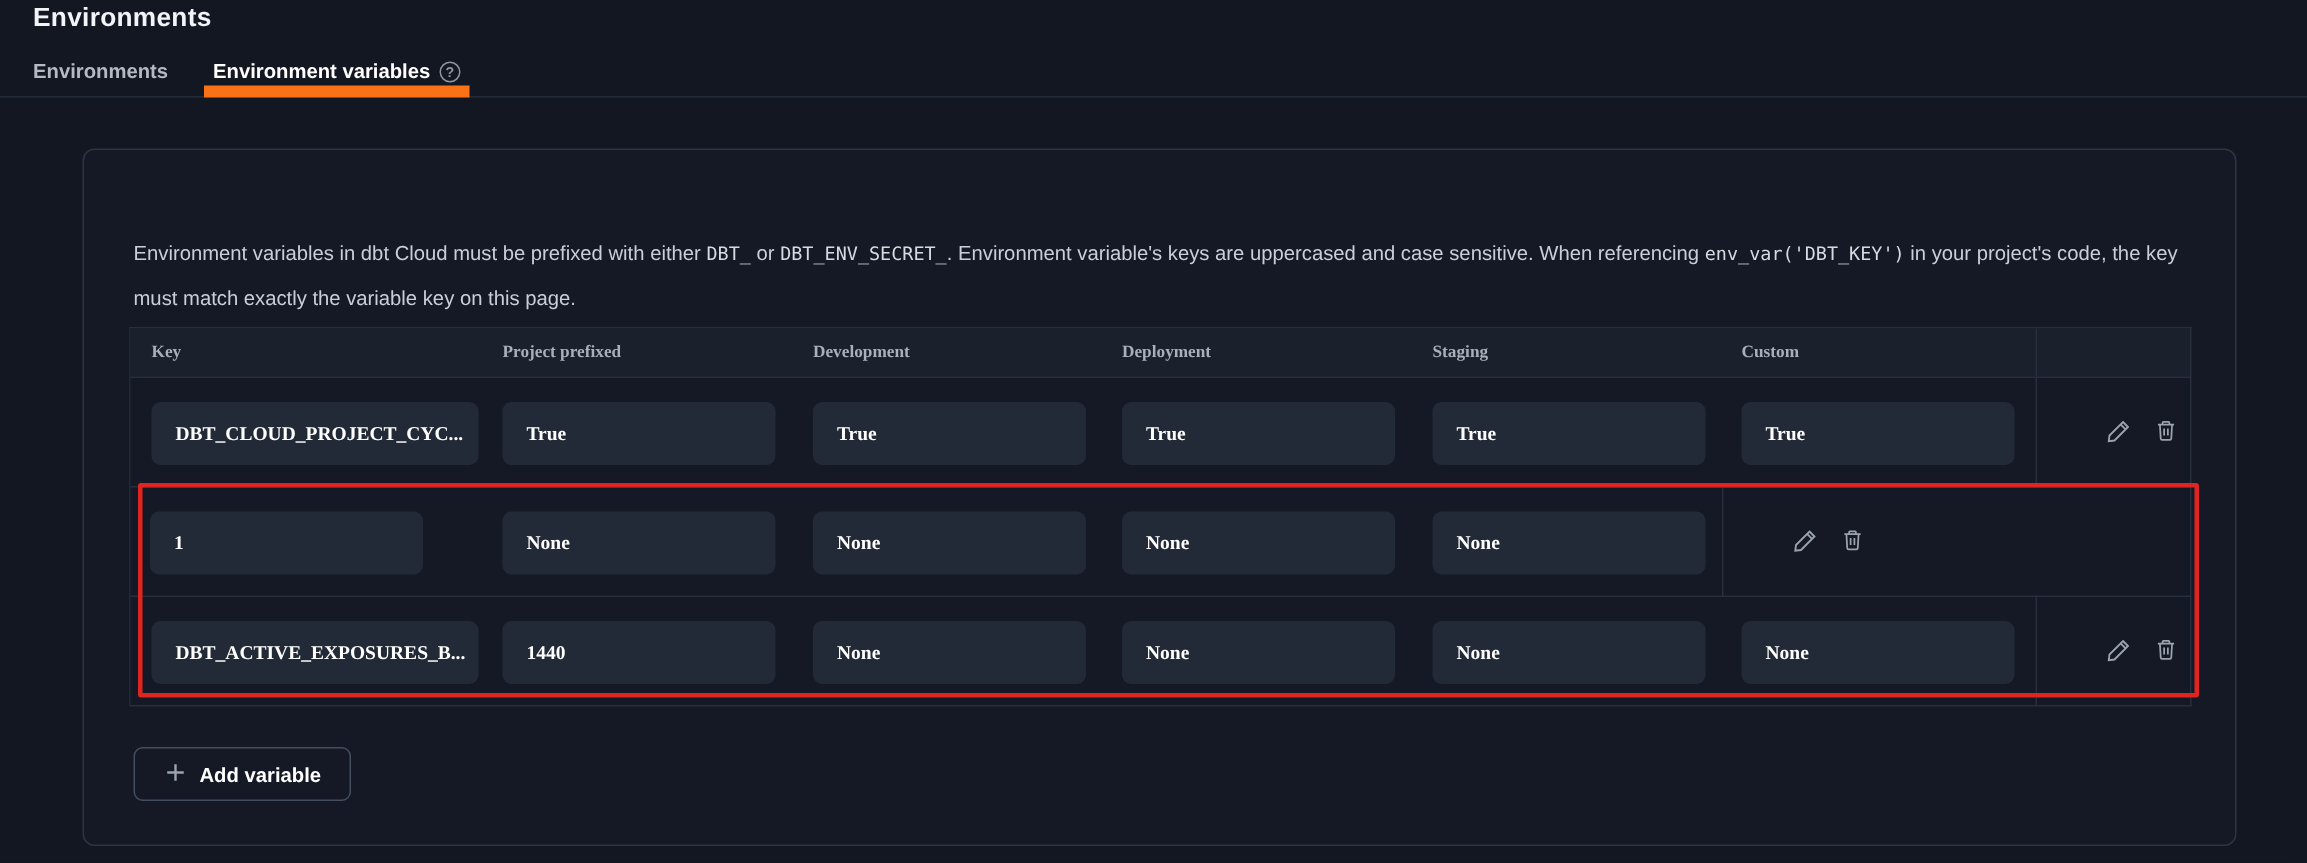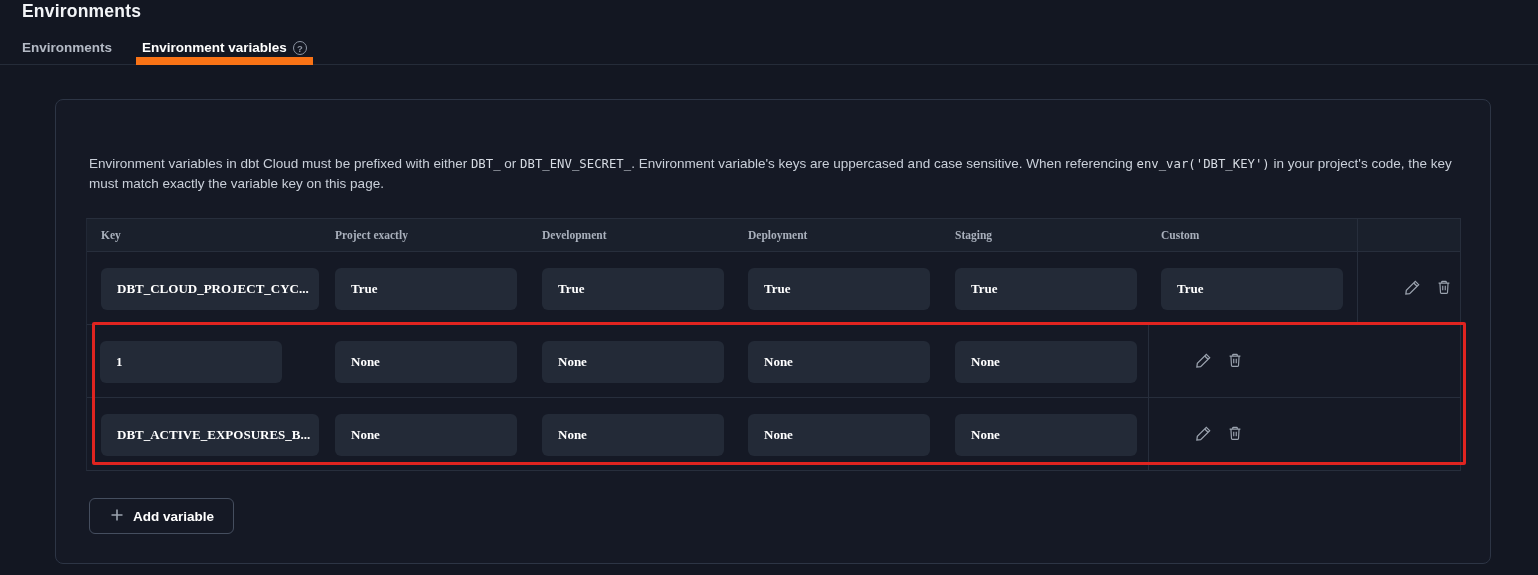--- a/index.html
+++ b/index.html
@@ -50,21 +50,21 @@
   .card {
     position: absolute; left: 55px; top: 99px;
     width: 1436px; height: 465px;
     background: #151925;
     border: 1px solid #2d3545;
     border-radius: 8px;
   }
   
   .description {
     position: absolute; left: 33px; top: 54px; width: 1372px;
-    font-size: 13.5px; line-height: 19px; color: #c9cfd9;
+    font-size: 13.5px; line-height: 29px; color: #c9cfd9;
   }
   .mono {
     font-family: "DejaVu Sans Mono", monospace;
     font-size: 12.3px; color: #d6dbe3;
   }
   
   .var-table {
     position: absolute; left: 30px; top: 118px; width: 1375px;
     border-top: 1px solid #272e3c;
     border-left: 1px solid #212836;
@@ -152,21 +152,21 @@
 <section class="card">
 
   <p class="description">
     <span>Environment variables in dbt Cloud must be prefixed with either </span><span class="mono">DBT_</span><span> or </span><span class="mono">DBT_ENV_SECRET_</span><span>. Environment variable's keys are uppercased and case sensitive. When referencing </span><span class="mono">env_var('DBT_KEY')</span><span> in your project's code, the key must match exactly the variable key on this page.</span>
   </p>
 
   <div class="var-table">
 
     <div class="t-header">
       <div class="hcell first">Key</div>
-      <div class="hcell">Project exactly</div>
+      <div class="hcell">Project prefixed</div>
       <div class="hcell">Development</div>
       <div class="hcell">Deployment</div>
       <div class="hcell">Staging</div>
       <div class="hcell">Custom</div>
       <div class="actions-head"></div>
     </div>
 
     <div class="t-row">
       <div class="cell first">
           <div class="chip key-chip">DBT_CLOUD_PROJECT_CYC...</div>
@@ -236,20 +236,23 @@
               <path d="M4 5.7h12M7.5 5.7V4.2c0-.3.2-.5.5-.5h4c.3 0 .5.2.5.5v1.5M5.5 5.7l.6 10.3c0 .6.5 1 1.1 1h5.6c.6 0 1.1-.4 1.1-1l.6-10.3M8.6 8.5v5.2M11.4 8.5v5.2"></path>
             </svg>
           </span>
         </button>
       </div>
     </div>
 
     <div class="t-row">
       <div class="cell first">
           <div class="chip key-chip">DBT_ACTIVE_EXPOSURES_B...</div>
+        </div>
+      <div class="cell">
+          <div class="chip value-chip">1440</div>
         </div>
       <div class="cell">
           <div class="chip value-chip">None</div>
         </div>
       <div class="cell">
           <div class="chip value-chip">None</div>
         </div>
       <div class="cell">
           <div class="chip value-chip">None</div>
         </div>

